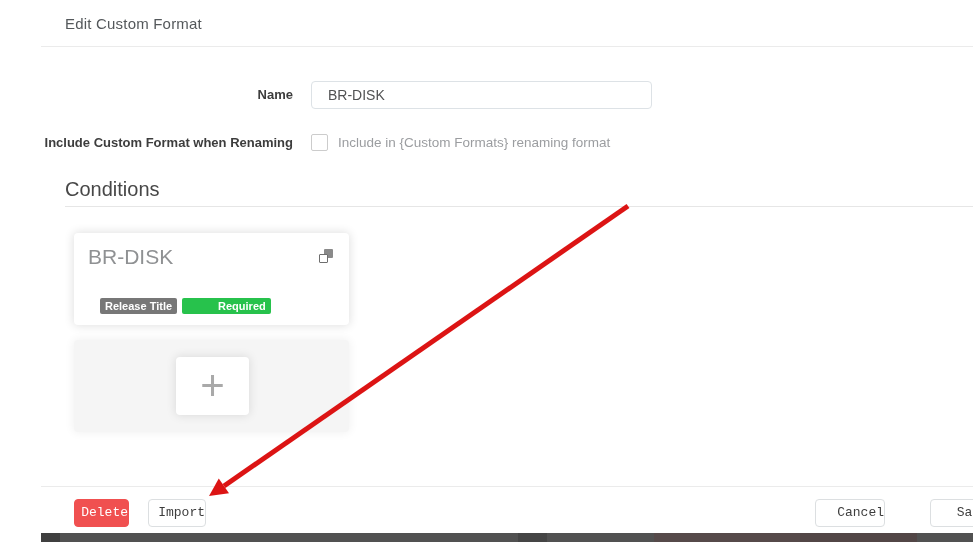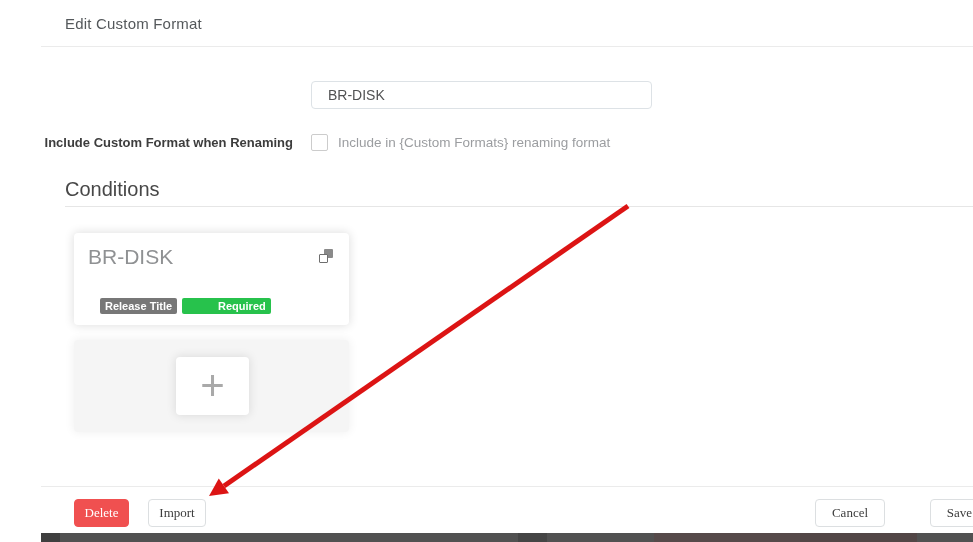--- a/index.html
+++ b/index.html
@@ -95,22 +95,22 @@
     font-size: 42px; font-weight: 300; color: #a9a9a9; line-height: 52px;
     text-align: center; cursor: pointer; font-family: inherit;
   }
 
   
   .modal-footer-divider {
     position: absolute; left: 0; top: 486px; width: 966px; height: 1px; background: #ebebeb;
   }
   .btn {
     position: absolute; top: 499px; height: 28px; border-radius: 4px;
-    font-size: 13px; font-family: Liberation Serif, serif; cursor: pointer; line-height: 26px;
-    text-align: center; padding: 0;
+    font-size: 13px; font-family: Liberation Mono, monospace; cursor: pointer; line-height: 26px;
+    text-align: right; padding: 0;
   }
   .btn-danger { left: 33px; width: 55px; background: #f05050; border: 1px solid #f05050; color: #ffffff; }
   .btn-plain { background: #ffffff; border: 1px solid #dcdfe1; color: #3d3d3d; }
   .btn-import { left: 107px; width: 58px; }
   .btn-cancel { left: 774px; width: 70px; }
   .btn-save { left: 889px; width: 59px; }
 
   
   .right-edge-line {
     position: absolute; left: 966px; top: 0; width: 2px; height: 533px; background: #4f4f4f;
@@ -135,20 +135,21 @@
 </head>
 <body>
 
 <div class="stage">
 
   <div class="modal-header">
     <div class="modal-title">Edit Custom Format</div>
     <button class="close-btn">×</button>
   </div>
 
+  <div class="form-label name-label">Name</div>
   <input class="text-input" type="text" value="BR-DISK" style="">
 
   <div class="form-label include-label">Include Custom Format when Renaming</div>
   <span class="checkbox"></span>
   <div class="checkbox-help">Include in {Custom Formats} renaming format</div>
 
   <div class="conditions-heading">Conditions</div>
   <div class="conditions-divider"></div>
 
   <div class="condition-card">

